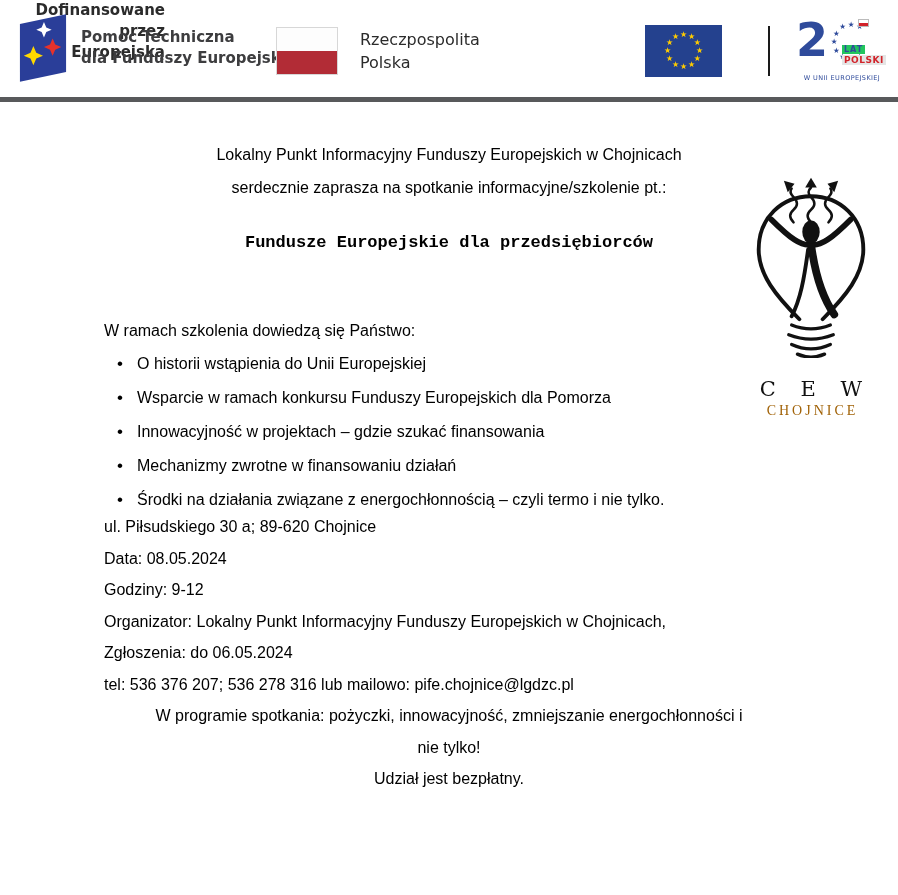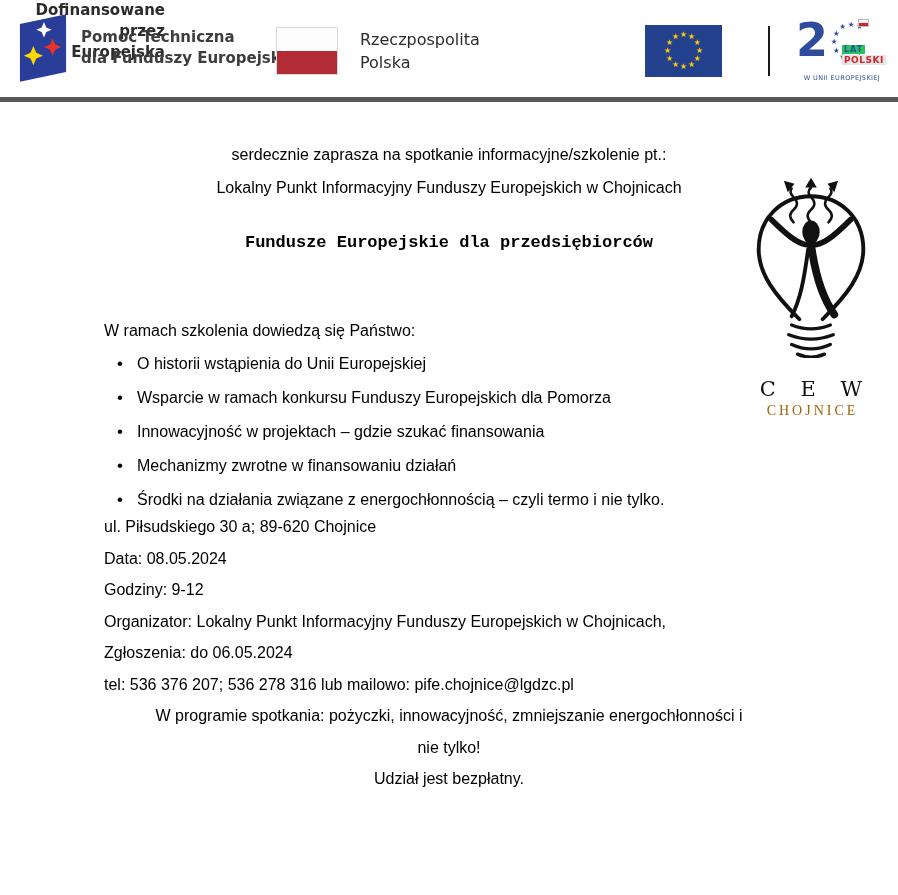--- a/index.html
+++ b/index.html
@@ -132,22 +132,22 @@
       <span class="sub">W UNII EUROPEJSKIEJ</span>
     </div>
 
   </header>
 
   <div class="separator"></div>
 
   <main>
 
     <div class="intro">
+      <div>Lokalny Punkt Informacyjny Funduszy Europejskich w Chojnicach</div>
       <div>serdecznie zaprasza na spotkanie informacyjne/szkolenie pt.:</div>
-      <div>Lokalny Punkt Informacyjny Funduszy Europejskich w Chojnicach</div>
     </div>
 
     <h1 class="title">Fundusze Europejskie dla przedsiębiorców</h1>
 
     <div class="cew">
       <svg width="136" height="186" viewBox="0 0 140 192">
         <g fill="none" stroke="#111" stroke-linecap="round">
 
           <path d="M52,52 q-7,-7 0,-13 q7,-6 0,-13 q-5,-5 -2,-9" stroke-width="2.6"></path>
           <path d="M70,52 q-7,-7 0,-13 q7,-6 0,-13 q-5,-5 0,-10" stroke-width="2.6"></path>

